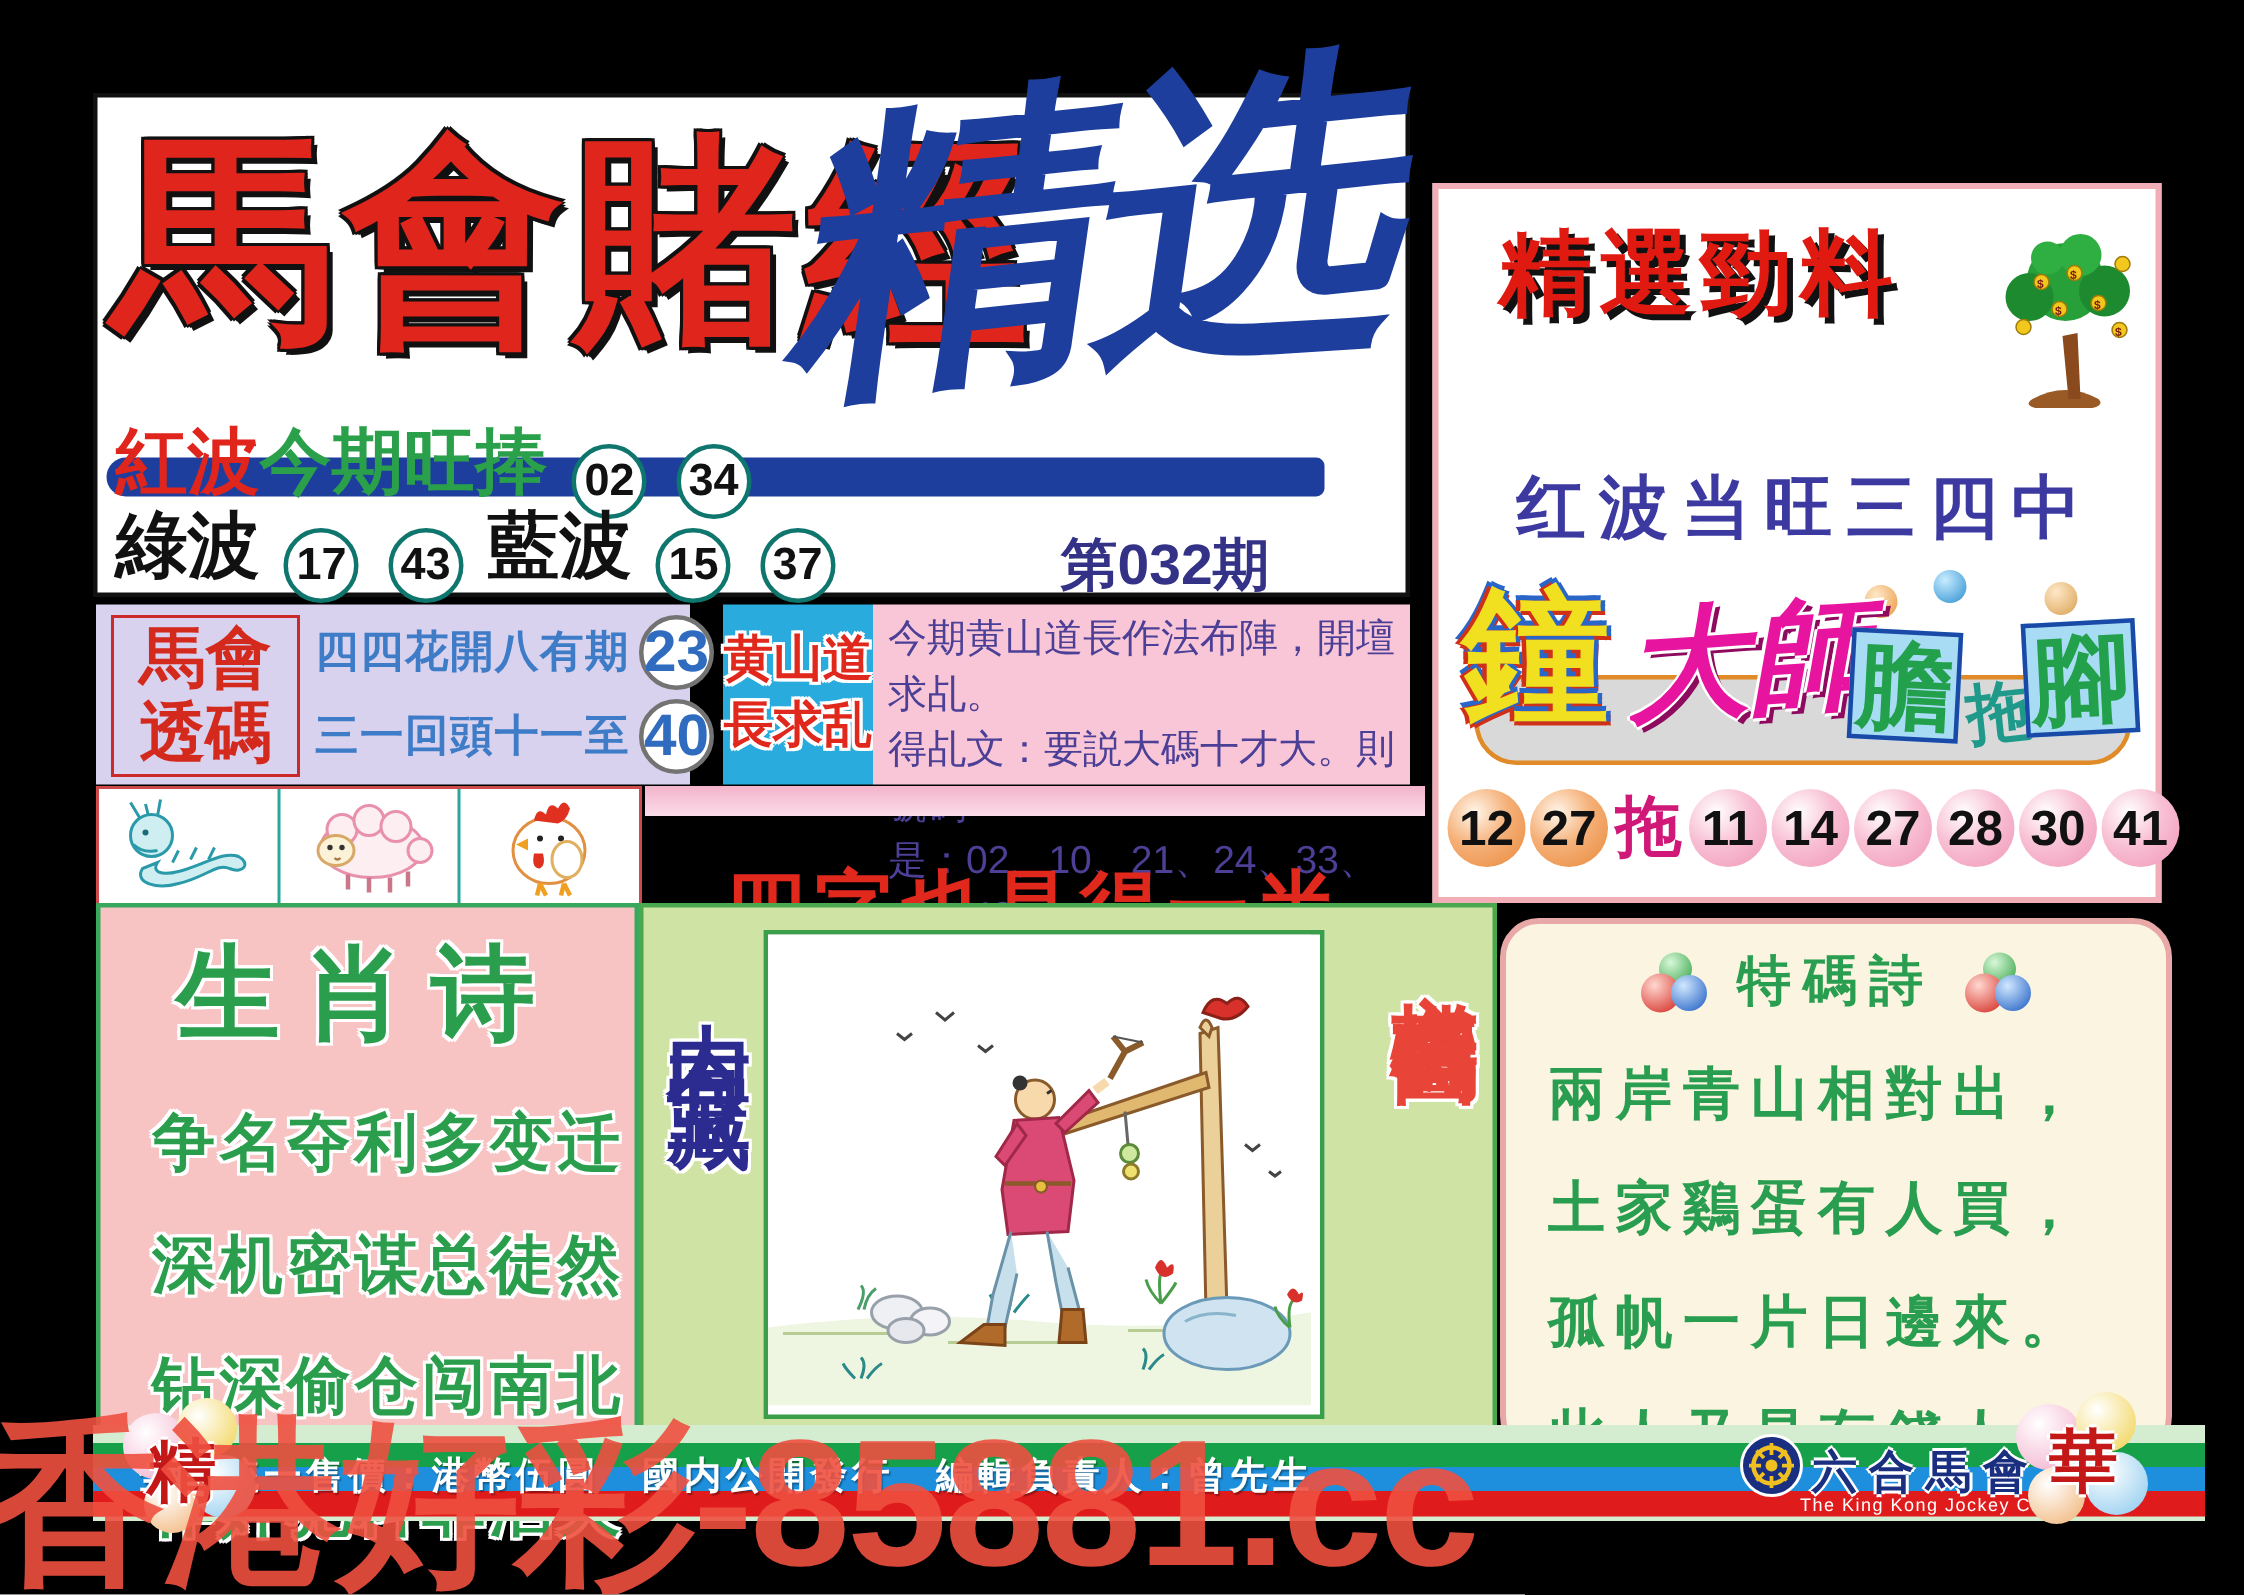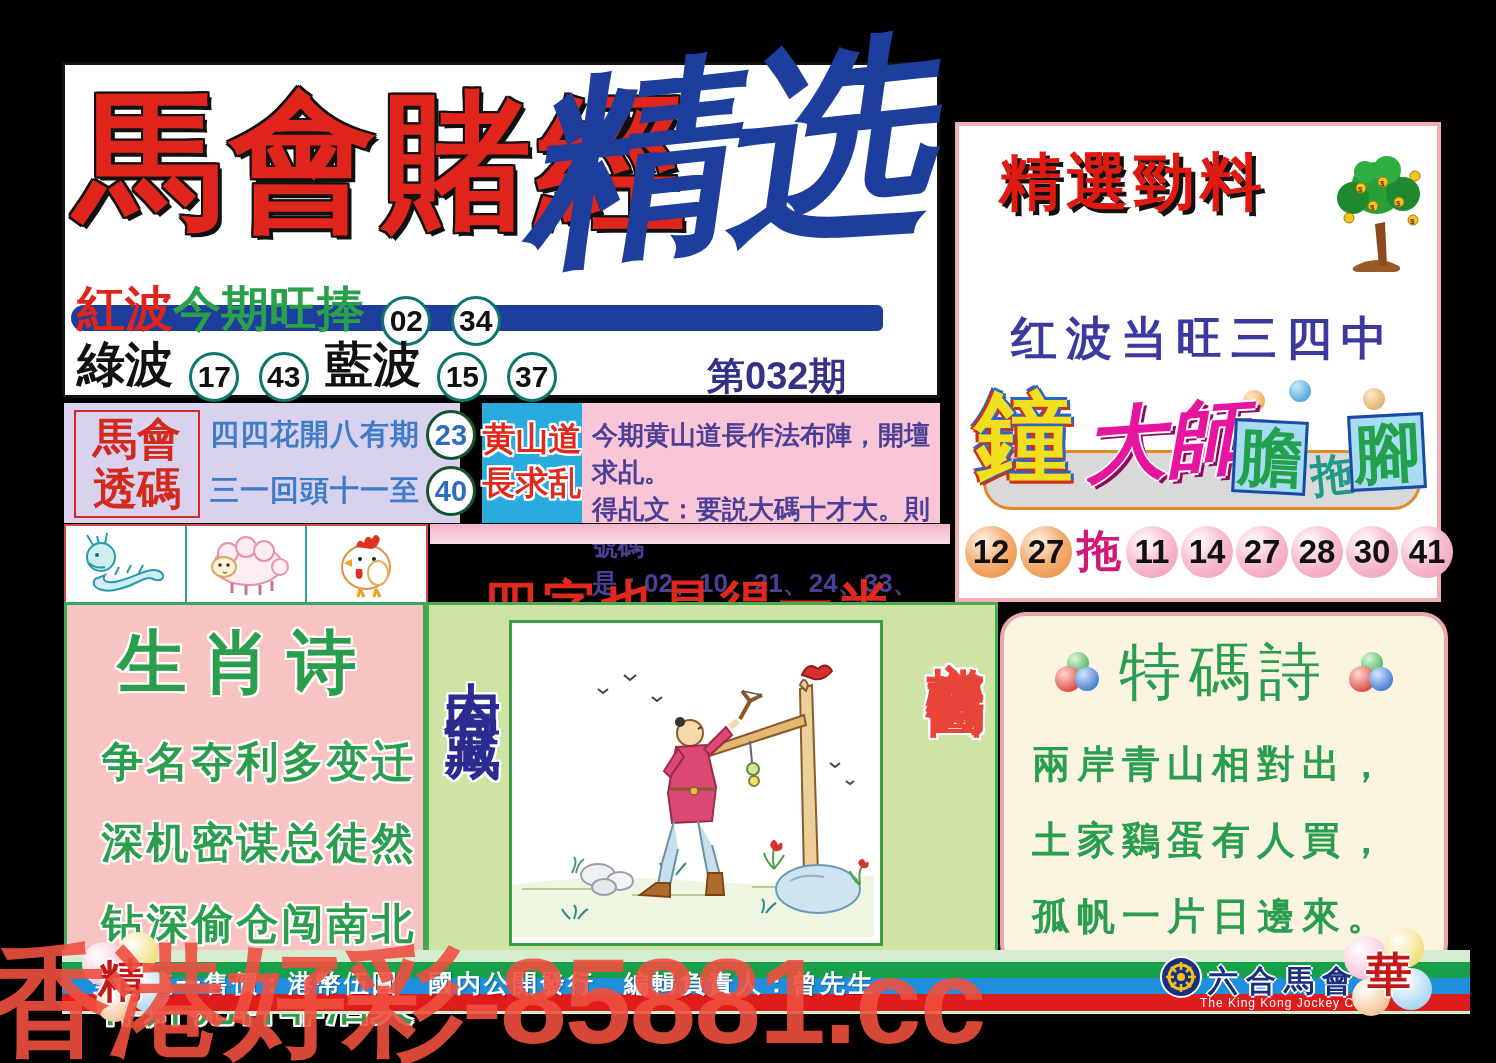--- a/index.html
+++ b/index.html
@@ -37,29 +37,29 @@
 
   
   .touma{position:absolute;left:64px;top:403px;width:396px;height:120px;background:#d8d2ee;}
   .touma-label{position:absolute;left:10px;top:7px;width:122px;height:102px;
                border:2px solid #cc2a2a;color:#d42a1e;font-size:44px;font-weight:bold;
                line-height:50px;text-align:center;padding-top:2px;}
   .touma-rows{position:absolute;left:146px;top:4px;width:266px;}
   .touma-row{display:flex;align-items:center;justify-content:space-between;height:56px;}
   .touma-text{color:#3f7cc8;font-size:29px;font-weight:bold;letter-spacing:1px;}
   .bnum{display:inline-flex;align-items:center;justify-content:center;width:44px;height:44px;
-        border:3px solid #14532d;border-radius:50%;color:#2f6cc0;font-size:29px;
+        border:3px solid #737373;border-radius:50%;color:#2f6cc0;font-size:39px;
         font-weight:bold;background:#fff;}
 
   
   .huangshan{position:absolute;left:482px;top:403px;width:458px;height:120px;display:flex;}
   .hs-label{width:100px;background:#2aabdd;color:#e0281c;font-size:33px;font-weight:bold;
             text-align:center;line-height:44px;padding-top:14px;}
-  .hs-text{flex:1;background:#f9c6d8;color:#4c3f96;font-size:26px;font-weight:bold;
-           line-height:37px;padding:14px 10px;}
+  .hs-text{flex:1;background:#f9c6d8;color:#4c3f96;font-size:26px;font-weight:normal;
+           line-height:37px;padding:4px 10px;}
 
   
   .zodiac{position:absolute;left:64px;top:524px;width:360px;height:76px;display:flex;
           border:2px solid #cf4a4a;background:#fff;}
   .zo-cell{flex:1;border-right:2px solid #2aa79a;display:flex;align-items:center;
            justify-content:center;}
   .zo-cell:last-child{border-right:none;}
 
   
   .slogan-area{position:absolute;left:430px;top:524px;width:520px;height:76px;}
@@ -119,21 +119,21 @@
         border-radius:50%;font-size:33px;font-weight:bold;color:#111;flex:none;}
   .ball-orange{background:radial-gradient(circle at 35% 30%,#fff6ea,#f5b078 45%,#e8883a);}
   .ball-pink{background:radial-gradient(circle at 35% 30%,#ffffff,#f8c0d4 45%,#f096b6);}
   .tuo-sep{font-size:44px;font-weight:bold;color:#d01878;margin:0 2px;flex:none;
            text-shadow:-1px 0 #fff,1px 0 #fff,0 -1px #fff,0 1px #fff;}
 
   
   .tema{position:absolute;left:1000px;top:612px;width:440px;height:350px;
         background:#fbf4e0;border:4px solid #e8a8a8;border-radius:26px;}
   .tm-titlerow{display:flex;align-items:center;justify-content:center;gap:20px;margin-top:14px;}
-  .tm-title{font-size:62px;font-weight:normal;color:#2a9e50;letter-spacing:8px;}
+  .tm-title{font-size:36px;font-weight:bold;color:#2a9e50;letter-spacing:8px;}
   .triball{position:relative;width:44px;height:40px;flex:none;}
   .triball i{position:absolute;border-radius:50%;display:block;}
   .tb-g{left:12px;top:0;width:22px;height:22px;
         background:radial-gradient(circle at 35% 30%,#d8f8d8,#2a9e3e);}
   .tb-r{left:0;top:14px;width:26px;height:26px;
         background:radial-gradient(circle at 35% 30%,#ffd8d0,#d02018);}
   .tb-b{left:20px;top:15px;width:24px;height:24px;
         background:radial-gradient(circle at 35% 30%,#d0e8ff,#1858c0);}
   .tm-line{margin-top:25px;margin-left:28px;font-size:38px;font-weight:bold;
            color:#2a9e50;letter-spacing:7px;}

